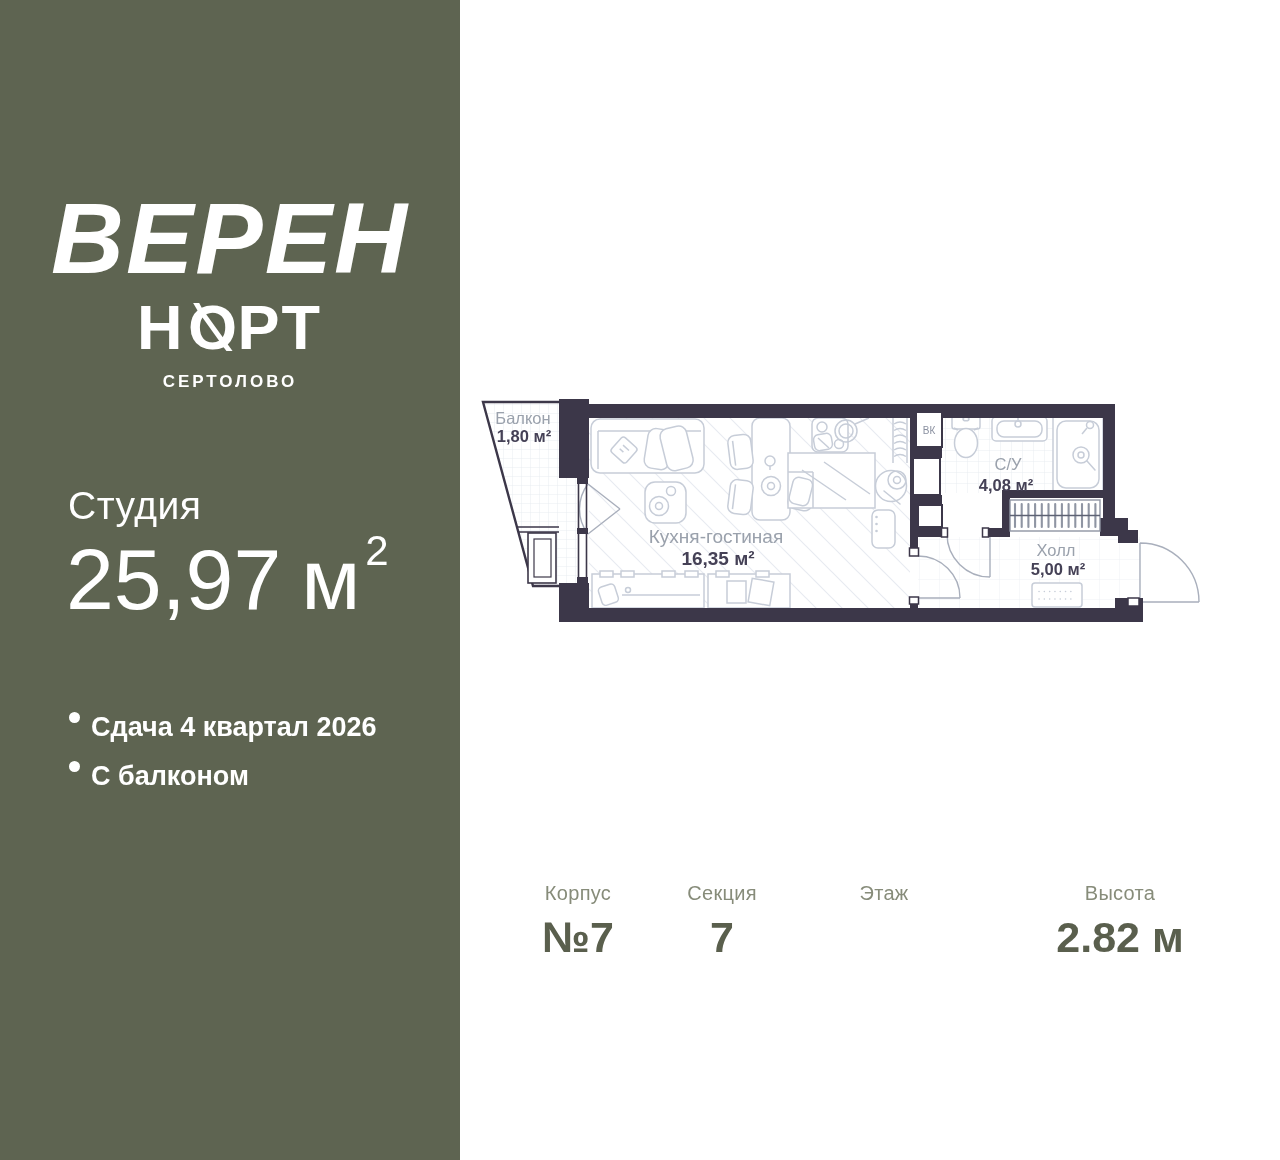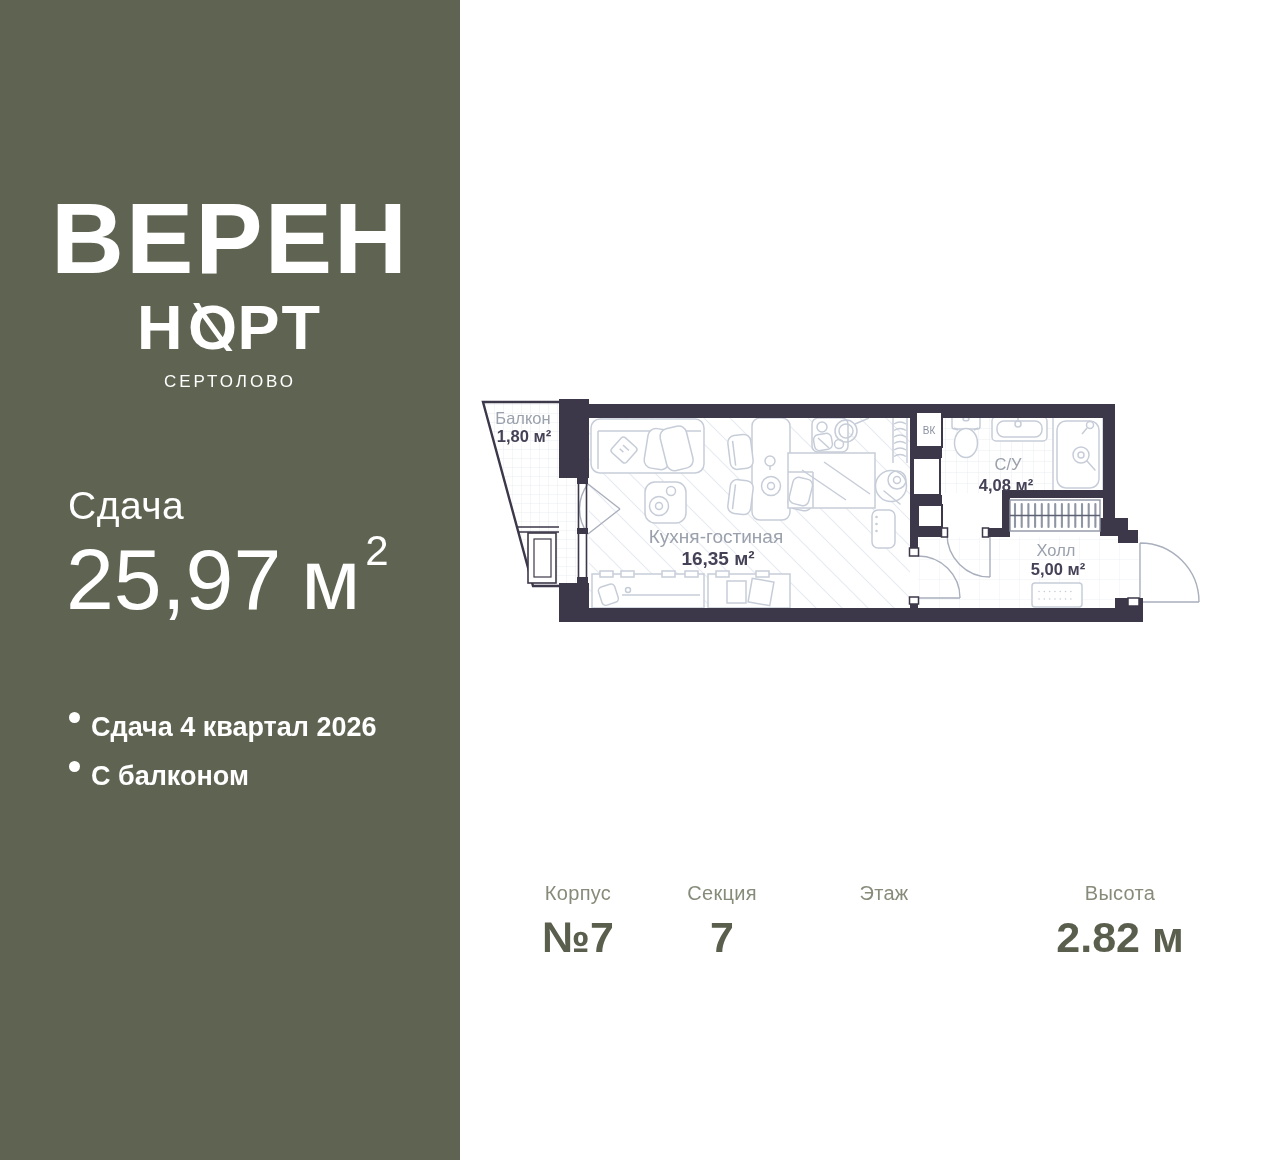--- a/index.html
+++ b/index.html
@@ -4,26 +4,26 @@
 <style>
   html,body{margin:0;padding:0;}
   body{
     width:1280px;height:1160px;position:relative;background:#ffffff;
     font-family:"Liberation Sans", sans-serif;overflow:hidden;
     -webkit-font-smoothing:antialiased;
   }
   
   .sidebar{position:absolute;left:0;top:0;width:460px;height:1160px;background:#5e6451;color:#fff;}
   .logo-1{position:absolute;top:188px;left:0;width:460px;text-align:center;
-    font-size:101px;font-weight:bold;letter-spacing:2px;line-height:1;white-space:nowrap;}
+    font-size:101px;font-weight:bold;letter-spacing:2px;line-height:1;white-space:nowrap;font-style:italic;}
   .logo-2{position:absolute;top:296px;left:0;width:460px;text-align:center;
     font-size:63px;font-weight:bold;letter-spacing:3px;line-height:1;white-space:nowrap;}
   .logo-o{display:inline-block;transform:scaleX(-1);}
   .logo-city{position:absolute;top:372px;left:0;width:460px;text-align:center;
-    font-size:17px;font-weight:normal;letter-spacing:3px;}
+    font-size:17px;font-weight:bold;letter-spacing:3px;}
   .unit-type{position:absolute;top:484px;left:68px;font-size:39px;font-weight:normal;letter-spacing:.5px;}
   .area{position:absolute;top:530px;left:66px;font-size:86px;font-weight:normal;line-height:1;white-space:nowrap;text-align:center;}
   .area-unit{margin-left:20px;}
   .area-sup{font-size:42px;vertical-align:44px;margin-left:5px;}
   .features{position:absolute;top:712px;left:69px;margin:0;padding:0;list-style:none;}
   .features li{display:flex;align-items:flex-start;gap:11px;font-size:27px;font-weight:bold;margin-bottom:18px;white-space:nowrap;}
   .dot{width:11px;height:11px;border-radius:50%;background:#fff;flex:0 0 auto;}
   
   .details{position:absolute;left:0;top:0;width:1148px;height:1160px;pointer-events:none;}
   .det-col{position:absolute;top:882px;transform:translateX(-50%);text-align:center;}
@@ -46,21 +46,21 @@
   .vk-label{fill:#8a90a0;font-size:10px;}
 </style>
 </head>
 <body>
 
 <aside class="sidebar">
   <div class="logo-1">ВЕРЕН</div>
   <div class="logo-2"><span>Н</span><span class="logo-o">Ø</span><span>РТ</span></div>
   <div class="logo-city">СЕРТОЛОВО</div>
 
-  <div class="unit-type">Сдача</div>
+  <div class="unit-type">Студия</div>
   <div class="area"><span>25,97</span><span class="area-unit">м</span><span class="area-sup">2</span></div>
 
   <ul class="features">
     <li>
         <span class="dot"></span>
         <span>Сдача 4 квартал 2026</span>
       </li>
     <li>
         <span class="dot"></span>
         <span>С балконом</span>

